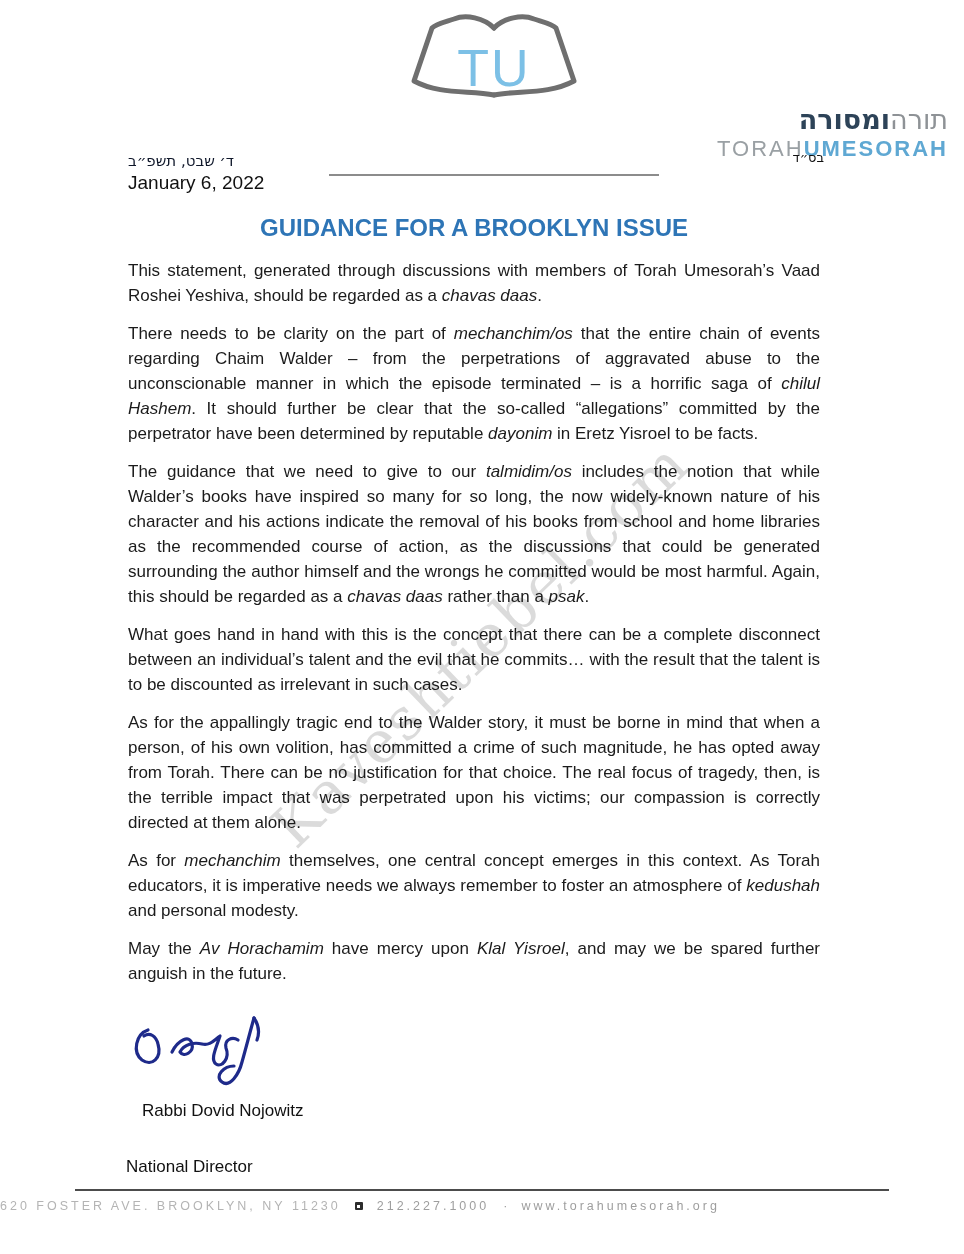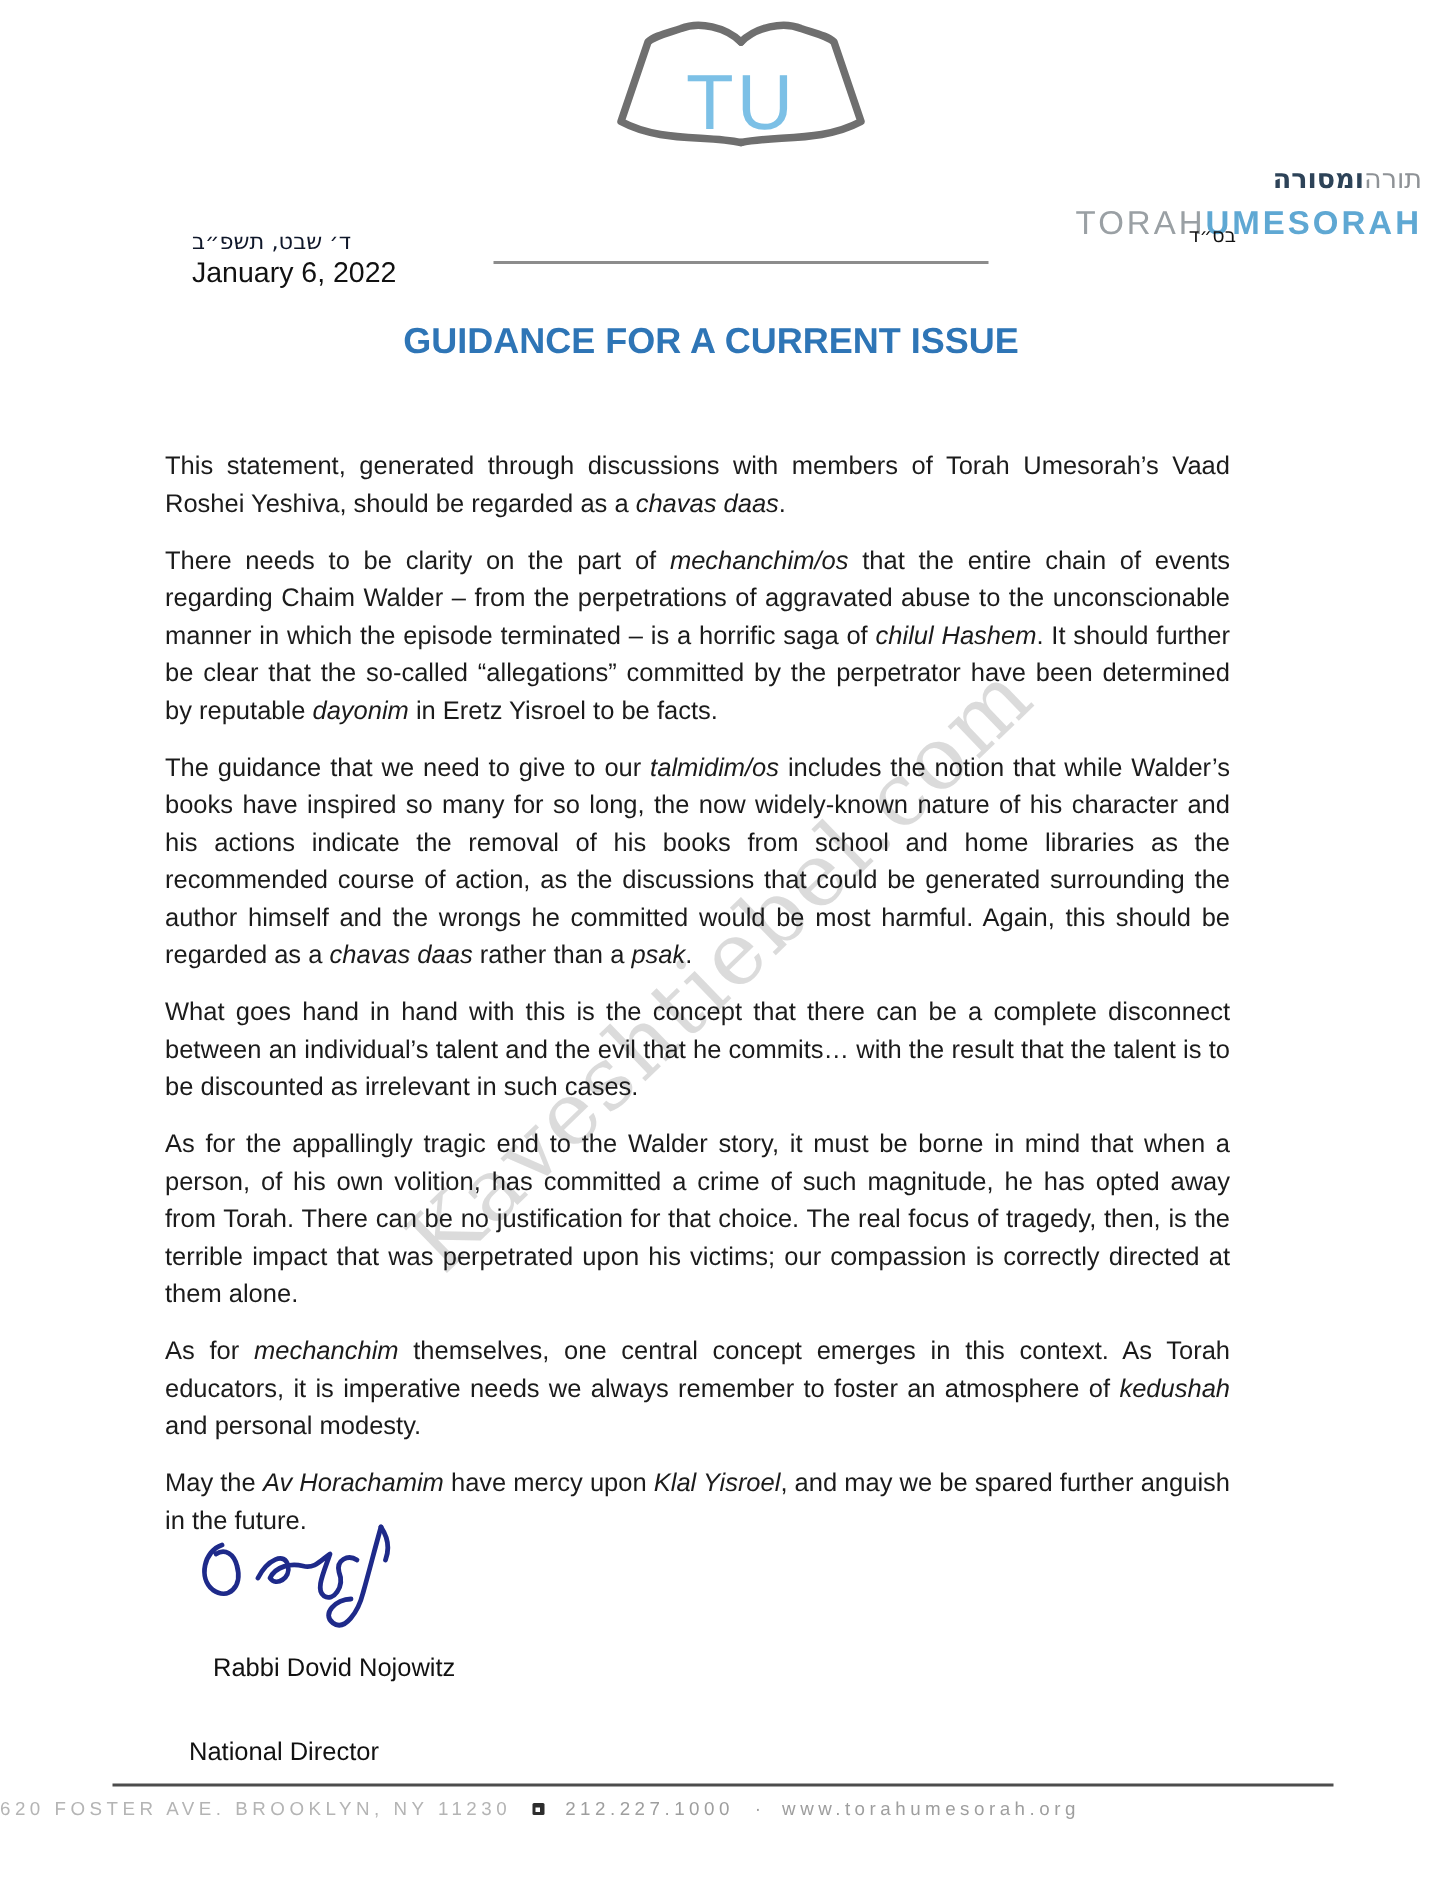--- a/index.html
+++ b/index.html
@@ -25,21 +25,21 @@
     letter-spacing: 2px;
     color: rgba(160,160,160,0.38);
     white-space: nowrap;
     z-index: 0;
     pointer-events: none;
   }
 
   
   .letterhead { position: absolute; top: 0; left: 0; right: 16px; text-align: right; z-index: 1; margin-left: 40px; }
   .book-svg { display: block; margin: 10px auto 0; }
-  .heb-line { font-family: "DejaVu Sans", sans-serif; font-size: 18px; line-height: 28px; margin-top: 2px; }
+  .heb-line { font-family: "DejaVu Sans", sans-serif; font-size: 27px; line-height: 28px; margin-top: 2px; }
   .heb-light { color: #8e9296; }
   .heb-bold  { color: #2d4358; font-weight: bold; }
   .eng-line { font-size: 22px; letter-spacing: 2px; margin-top: 2px; }
   .eng-gray { color: #9aa0a4; }
   .eng-blue { color: #5fa8d3; font-weight: bold; }
   .logo-rule { width: 330px; height: 2px; background: #8c8c8c; margin: 12px auto 0; }
 
   .bsd {
     position: absolute; top: 150px; right: 140px;
     font-family: "DejaVu Sans", sans-serif;
@@ -53,23 +53,22 @@
   
   .title {
     position: absolute; left: 128px; right: 144px; top: 214px;
     text-align: center;
     font-size: 24px; font-weight: bold;
     color: #2e75b6; z-index: 1;
   }
 
   
   .letter-body {
-    position: absolute; left: 110px; right: 144px; top: 258px;
+    position: absolute; left: 128px; right: 144px; top: 258px;
     z-index: 1;
-    margin-top: 40px;
   }
   .letter-body p {
     font-size: 17px;
     line-height: 25px;
     text-align: justify;
     margin-bottom: 13px;
     color: #1b1b1b;
   }
   .letter-body em { font-style: italic; }
 
@@ -116,21 +115,21 @@
     <div class="logo-rule"></div>
   </header>
 
   <div class="bsd">בס״ד</div>
 
   <div class="dateblock">
     <div class="heb-date">ד׳ שבט, תשפ״ב</div>
     <div class="eng-date">January 6, 2022</div>
   </div>
 
-  <h1 class="title">GUIDANCE FOR A CURRENT ISSUE</h1>
+  <h1 class="title">GUIDANCE FOR A BROOKLYN ISSUE</h1>
 
   <main class="letter-body">
       <p><span>This statement, generated through discussions with members of Torah Umesorah’s Vaad Roshei Yeshiva, should be regarded as a </span><em>chavas daas</em><span>.</span></p>
       <p><span>There needs to be clarity on the part of </span><em>mechanchim/os</em><span> that the entire chain of events regarding Chaim Walder – from the perpetrations of aggravated abuse to the unconscionable manner in which the episode terminated – is a horrific saga of </span><em>chilul Hashem</em><span>. It should further be clear that the so-called “allegations” committed by the perpetrator have been determined by reputable </span><em>dayonim</em><span> in Eretz Yisroel to be facts.</span></p>
       <p><span>The guidance that we need to give to our </span><em>talmidim/os</em><span> includes the notion that while Walder’s books have inspired so many for so long, the now widely-known nature of his character and his actions indicate the removal of his books from school and home libraries as the recommended course of action, as the discussions that could be generated surrounding the author himself and the wrongs he committed would be most harmful. Again, this should be regarded as a </span><em>chavas daas</em><span> rather than a </span><em>psak</em><span>.</span></p>
       <p><span>What goes hand in hand with this is the concept that there can be a complete disconnect between an individual’s talent and the evil that he commits… with the result that the talent is to be discounted as irrelevant in such cases.</span></p>
       <p><span>As for the appallingly tragic end to the Walder story, it must be borne in mind that when a person, of his own volition, has committed a crime of such magnitude, he has opted away from Torah. There can be no justification for that choice. The real focus of tragedy, then, is the terrible impact that was perpetrated upon his victims; our compassion is correctly directed at them alone.</span></p>
       <p><span>As for </span><em>mechanchim</em><span> themselves, one central concept emerges in this context. As Torah educators, it is imperative needs we always remember to foster an atmosphere of </span><em>kedushah</em><span> and personal modesty.</span></p>
       <p><span>May the </span><em>Av Horachamim</em><span> have mercy upon </span><em>Klal Yisroel</em><span>, and may we be spared further anguish in the future.</span></p>
     </main>

